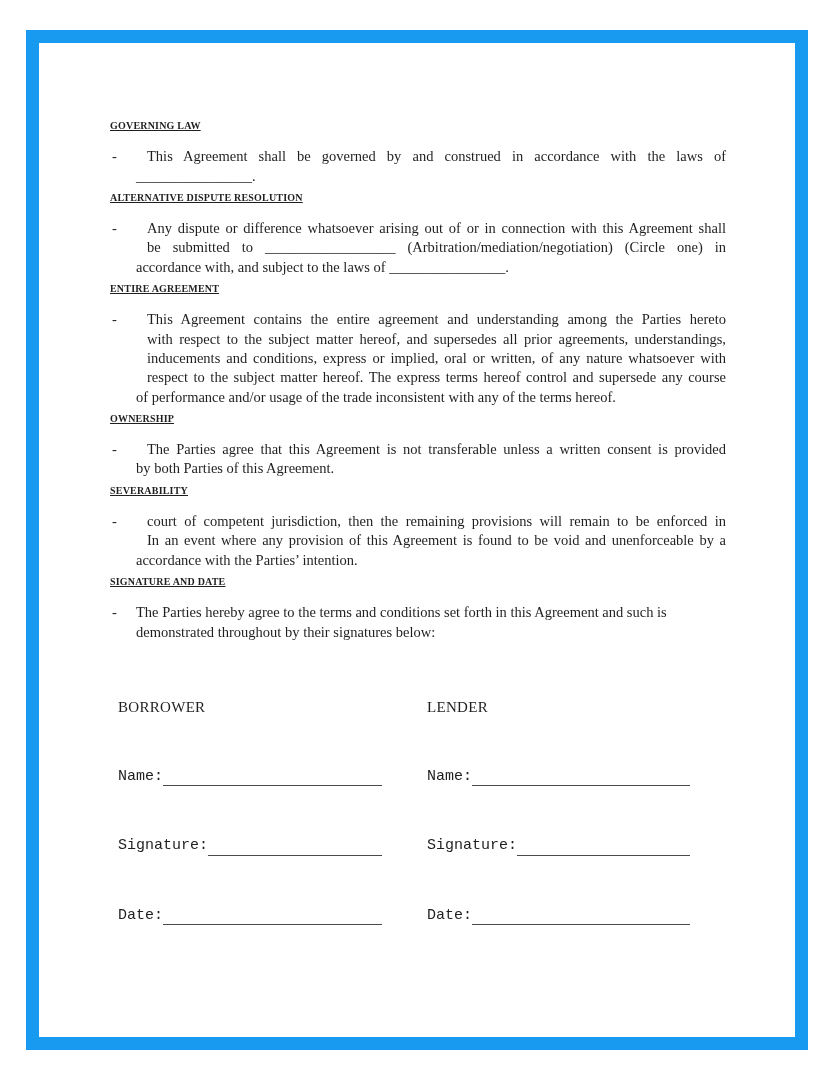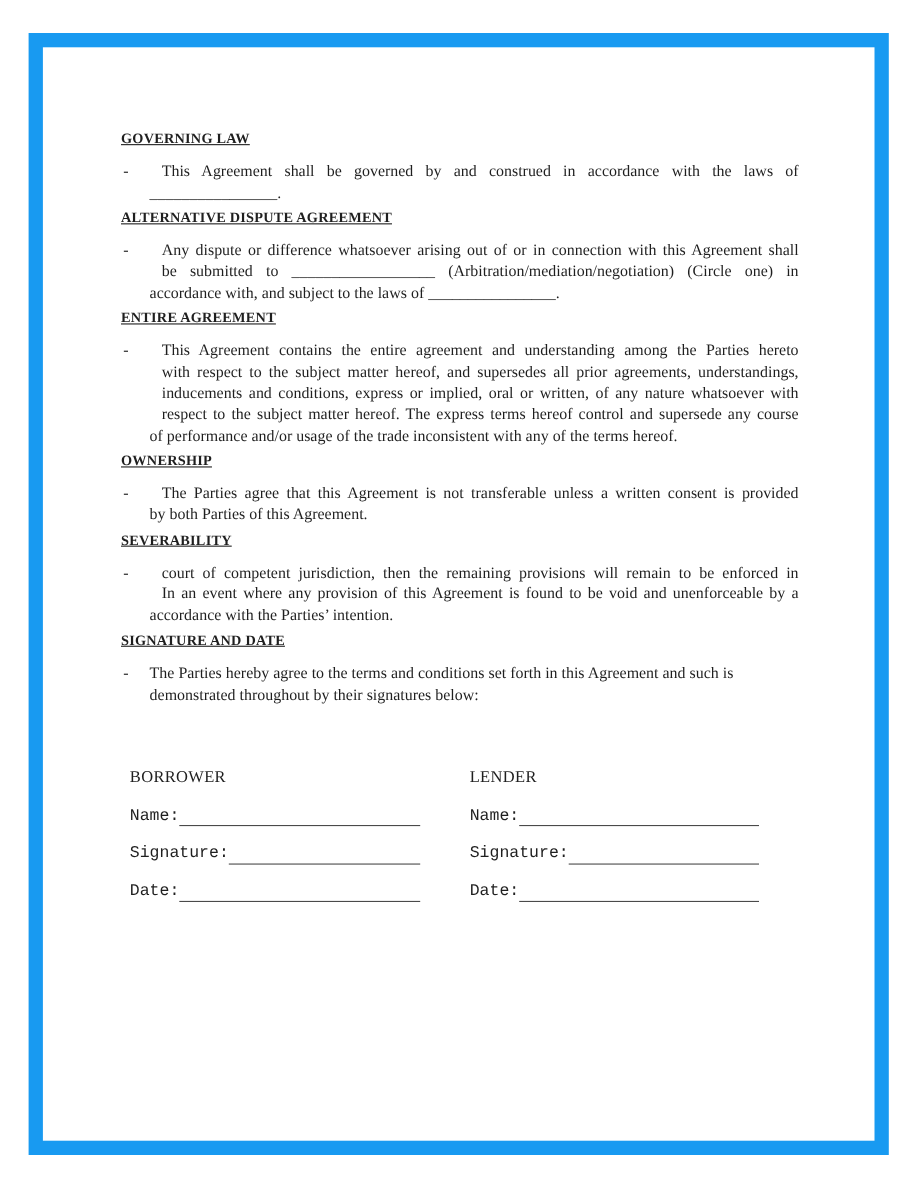--- a/index.html
+++ b/index.html
@@ -23,21 +23,21 @@
     background: #ffffff;
     box-sizing: content-box;
   }
   .content {
     position: absolute;
     left: 110px;
     top: 116px;
     width: 616px;
   }
   .section h2 {
-    font-size: 13px;
+    font-size: 10px;
     line-height: 19.3px;
     font-weight: bold;
     text-decoration: underline;
     margin: 2px 0 12px 0;
     letter-spacing: 0.2px;
   }
   .section:first-child h2 { margin-top: 0; }
   .bullet {
     display: flex;
     align-items: flex-start;
@@ -63,20 +63,21 @@
   }
   .lline { text-align: left; }
 
   .sig-block {
     display: flex;
     margin-top: 56px;
   }
   .sig-col {
     display: flex;
     flex-direction: column;
+    gap: 35px;
   }
   .sig-col.borrower { margin-left: 8px; width: 264px; }
   .sig-col.lender   { margin-left: 45px; width: 263px; }
   .party-title {
     font-size: 15px;
     line-height: 19.3px;
     letter-spacing: 0.3px;
   }
   .sig-field {
     display: flex;
@@ -106,21 +107,21 @@
     <div class="bullet">
       <span class="dash">-</span>
       <div class="para">
         <div class="jline">This Agreement shall be governed by and construed in accordance with the laws of</div>
         <div class="lline">________________.</div>
       </div>
     </div>
   </div>
 
   <div class="section">
-    <h2>ALTERNATIVE DISPUTE AGREEMENT</h2>
+    <h2>ALTERNATIVE DISPUTE RESOLUTION</h2>
     <div class="bullet">
       <span class="dash">-</span>
       <div class="para">
         <div class="jline">Any dispute or difference whatsoever arising out of or in connection with this Agreement shall</div>
         <div class="jline">be submitted to __________________ (Arbitration/mediation/negotiation) (Circle one) in</div>
         <div class="lline">accordance with, and subject to the laws of ________________.</div>
       </div>
     </div>
   </div>
 

